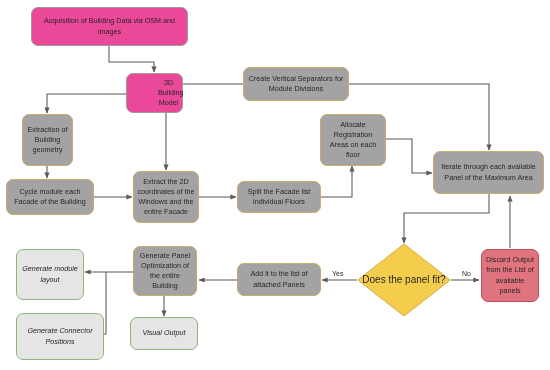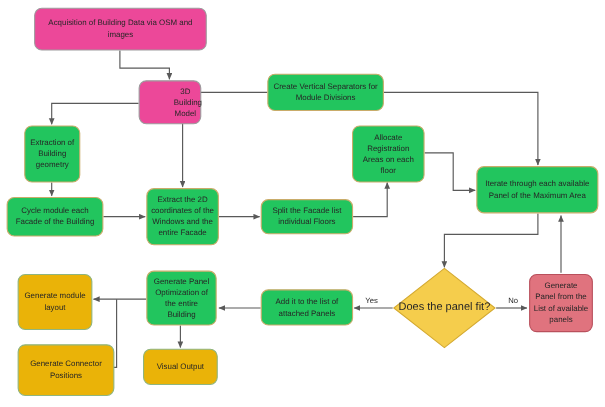--- a/index.html
+++ b/index.html
@@ -40,26 +40,27 @@
   }
   .node span {
     display: block;
     width: 100%;
   }
   .n-grey {
     background: #ec4899;
     border-color: #9d9b9d;
   }
   .n-cream {
-    background: #22c55e;
+    background: #a3a3a3;
     border-color: #c9ac6a;
   }
   .n-green {
-    background: #eab308;
+    background: #e5e5e5;
     border-color: #8fb57f;
+    font-style: italic;
   }
   .n-red {
     background: #e0737e;
     border-color: #b9505c;
   }
   .decision {
     position: absolute;
     z-index: 2;
   }
   .decision .dia-shape {
@@ -178,21 +179,21 @@
   </div>
 
   <div class="decision" style="left:357px; top:243px; width:94px; height:74px;">
     <svg class="dia-shape" viewBox="0 0 94 74" xmlns="http://www.w3.org/2000/svg">
       <path d="M47,1 L93,37 L47,73 L1,37 z" fill="#f5cd4c" stroke="#d4a92f" stroke-width="1"></path>
     </svg>
     <div class="dia-label">Does the panel fit?</div>
   </div>
 
   <div class="node n-red" style="left:481px; top:249px; width:58px; height:53px;">
-    <span>Generate Panel from the List of available panels</span>
+    <span>Discard Output from the List of available panels</span>
   </div>
 
   <div class="node n-cream" style="left:237px; top:263px; width:84px; height:33px;">
     <span>Add it to the list of attached Panels</span>
   </div>
 
   <div class="node n-cream" style="left:133px; top:246px; width:64px; height:50px;">
     <span>Generate Panel Optimization of the entire Building</span>
   </div>
 

